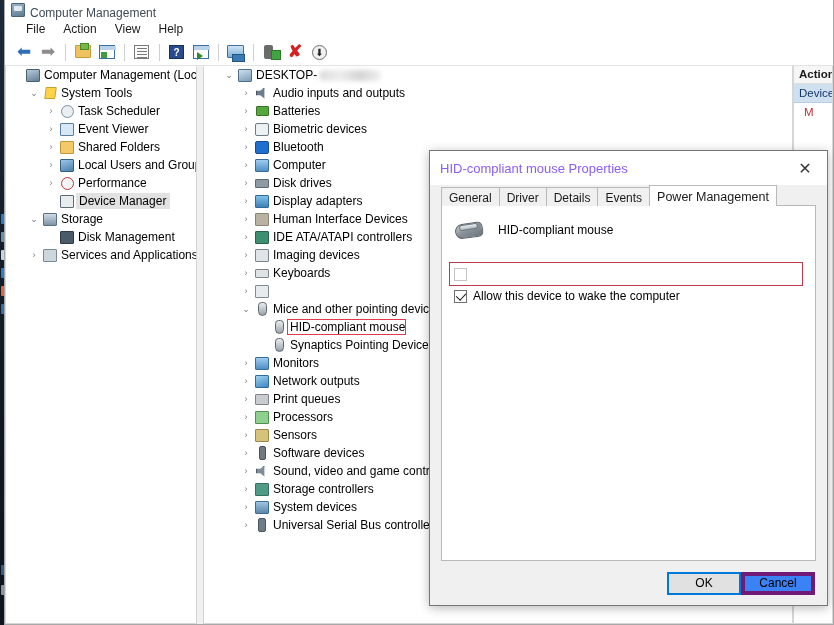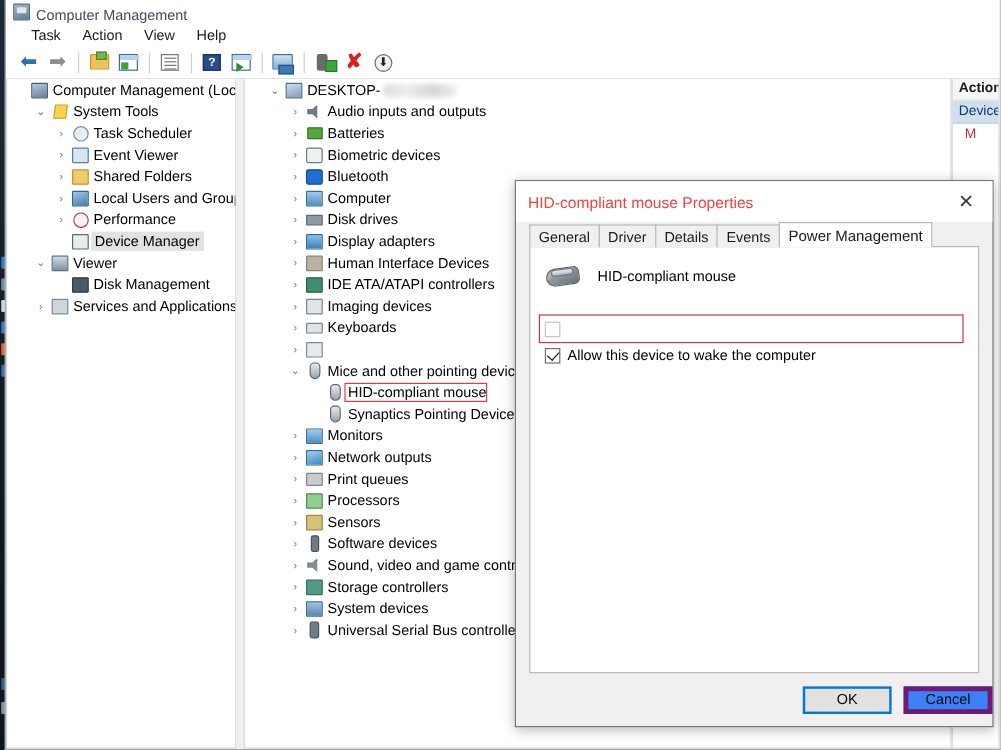--- a/index.html
+++ b/index.html
@@ -215,21 +215,21 @@
   .dialog {
     position:absolute; left:429px; top:150px; width:399px; height:456px;
     background:#f0f0f0; border:1px solid #767676;
     box-shadow: 0 2px 10px rgba(0,0,0,.28);
     display:flex; flex-direction:column;
   }
   .dlg-title {
     height:34px; display:flex; align-items:center; justify-content:space-between;
     background:#ffffff; padding-left:10px; flex:0 0 auto;
   }
-  .dlg-title-text { font-size:13px; color:#ef4444; }
+  .dlg-title-text { font-size:13px; color:#8b5cf6; }
   .dlg-close {
     width:44px; height:32px; display:flex; align-items:center; justify-content:center;
     font-size:16px; color:#3a3a3a; cursor:default;
   }
 
   .dlg-body { flex:1 1 auto; padding:0 11px 0 11px; display:flex; flex-direction:column; min-height:0; }
 
   .tabstrip { display:flex; align-items:flex-end; height:21px; position:relative; z-index:2; }
   .tab {
     font-size:12px; color:#1a1a1a; padding:3px 7px 2px 7px; height:19px;
@@ -274,21 +274,21 @@
     content:""; position:absolute; left:3px; top:0px; width:5px; height:8px;
     border:solid #1a1a1a; border-width:0 1.6px 1.6px 0; transform: rotate(42deg);
   }
   .cb-label.disabled { color:#9a9a9a; }
   .cb-wrap-highlight {
     border:1.5px solid #c0394b; padding:4px 6px 4px 4px; margin:0 0 2px -5px;
   }
 
   .dlg-footer {
     height:44px; flex:0 0 auto; display:flex; align-items:center; justify-content:flex-end;
-    gap:10px; padding-right:0;
+    gap:0; padding-right:12px;
   }
   .btn {
     min-width:74px; height:23px; font-size:12px; color:#000;
     background:#3b82f6; border:4px solid #701a75; cursor:default;
     display:flex; align-items:center; justify-content:center;
   }
   .btn.default { border:2px solid #0078d7; background:#e1e1e1; }
 </style>
 </head>
 <body>
@@ -307,21 +307,21 @@
   </div>
 
   <div class="window">
 
     <div class="titlebar">
       <div class="tb-icon"></div>
       <div class="tb-title">Computer Management</div>
     </div>
 
     <div class="menubar">
-      <div class="mi">Task</div>
+      <div class="mi">File</div>
       <div class="mi">Action</div>
       <div class="mi">View</div>
       <div class="mi">Help</div>
     </div>
 
     <div class="toolbar">
       <div class="tbtn">
           <div class="ico-back">⬅</div>
         </div>
       <div class="tbtn">
@@ -419,21 +419,21 @@
               <span class="tico">
                 <span class="sq i-dm"></span>
               </span>
               <span class="tlabel">Device Manager</span>
             </div>
             <div class="trow" style="padding-left: 21px;">
               <span class="twist">⌄</span>
               <span class="tico">
                 <span class="sq i-stor"></span>
               </span>
-              <span class="tlabel">Viewer</span>
+              <span class="tlabel">Storage</span>
             </div>
             <div class="trow" style="padding-left: 38px;">
               <span class="twist none"></span>
               <span class="tico">
                 <span class="sq i-disk"></span>
               </span>
               <span class="tlabel">Disk Management</span>
             </div>
             <div class="trow" style="padding-left: 21px;">
               <span class="twist">›</span>

